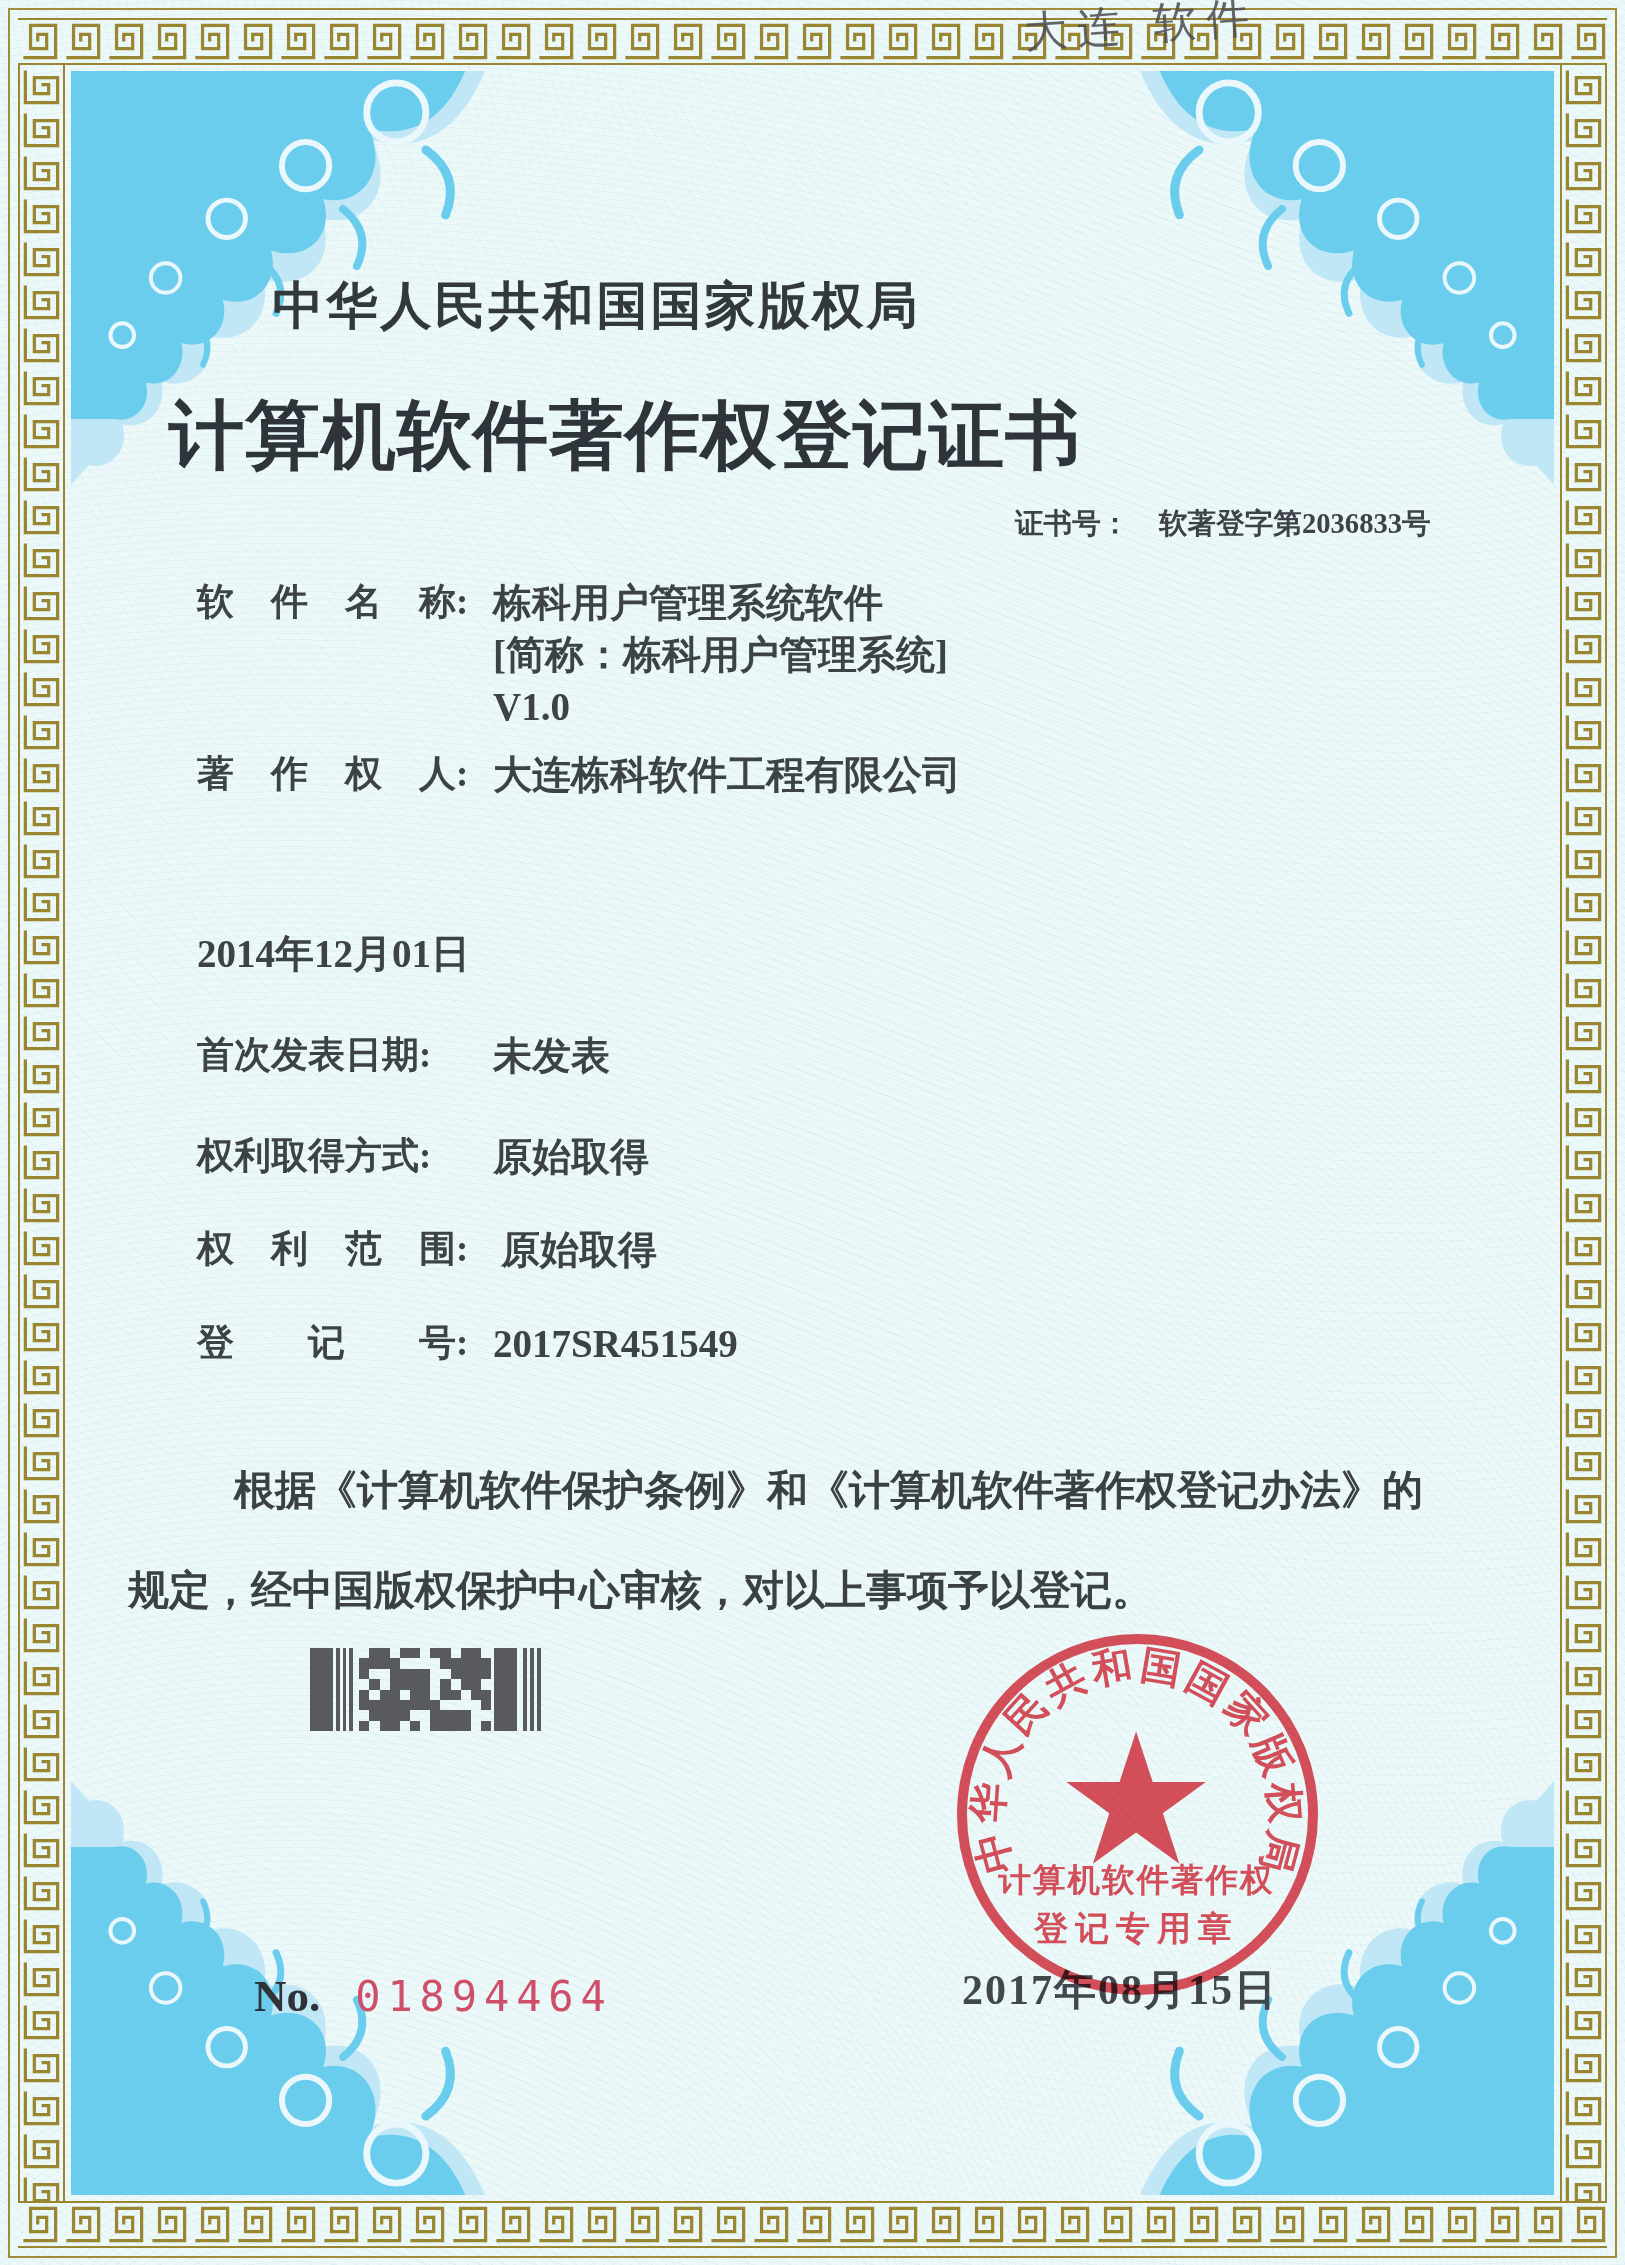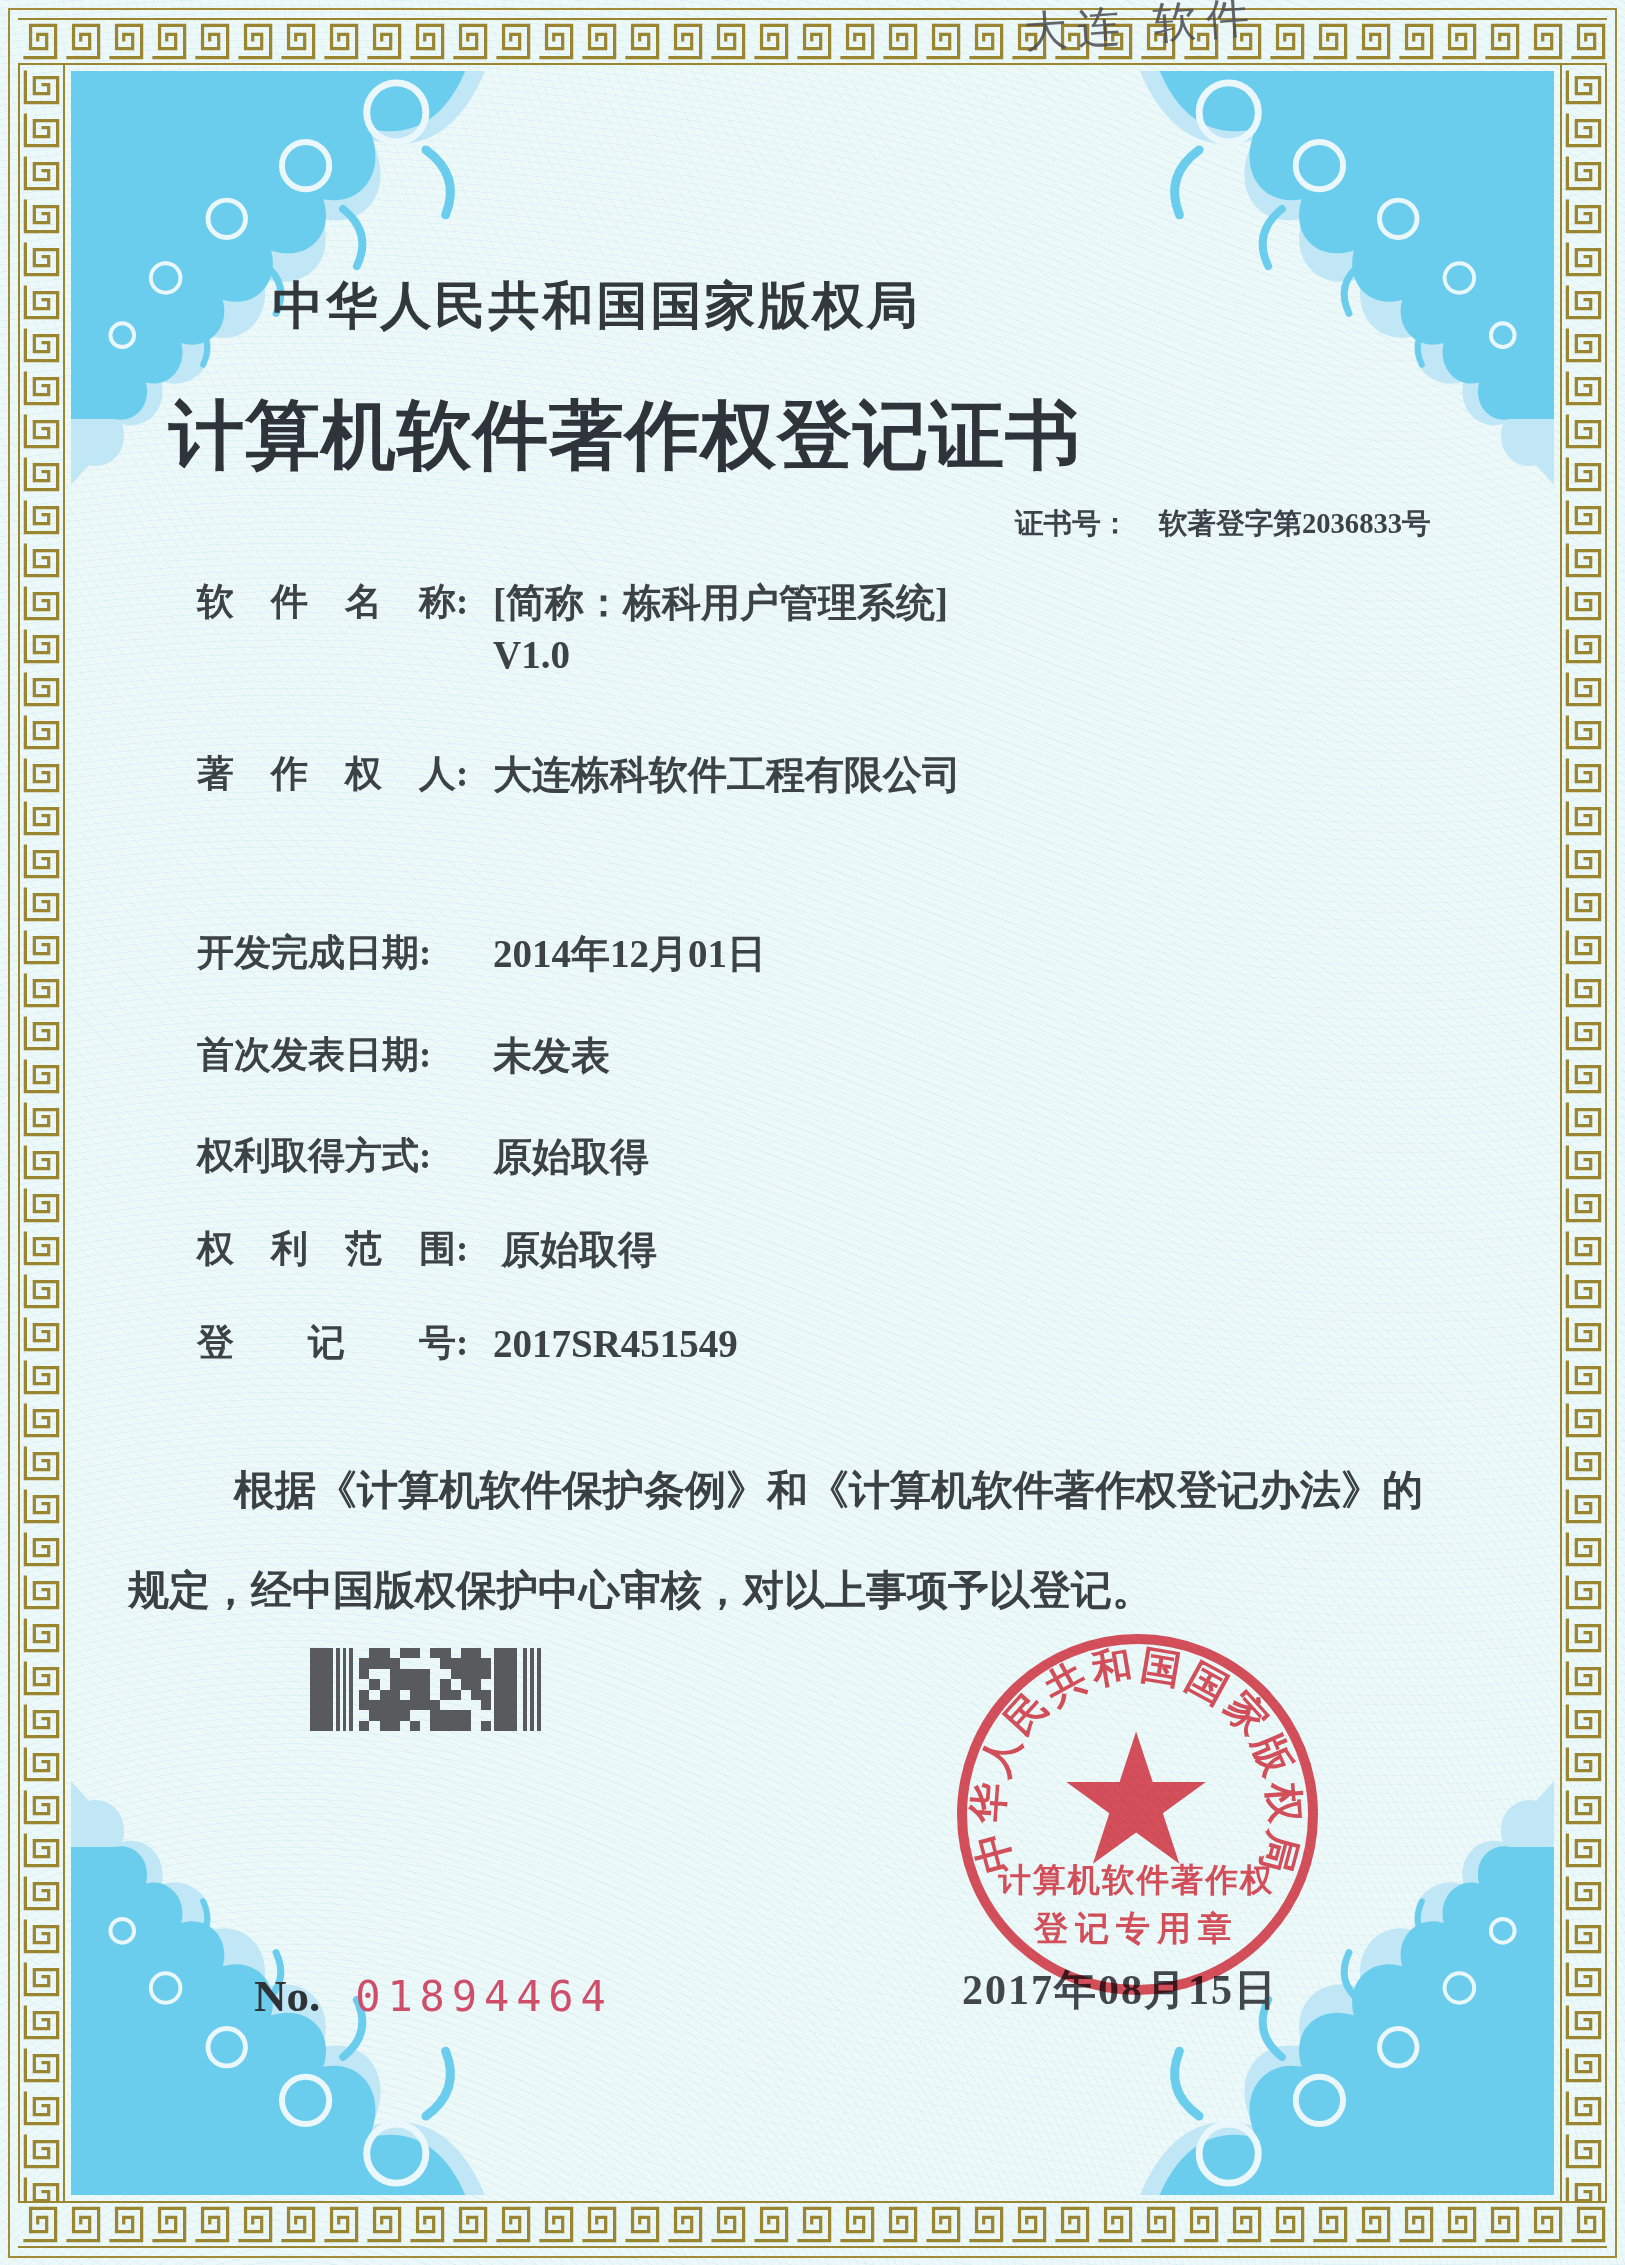--- a/index.html
+++ b/index.html
@@ -857,32 +857,32 @@
   <div class="authority">中华人民共和国国家版权局</div>
   <div class="cert-title">计算机软件著作权登记证书</div>
   <div class="cert-no">
     <span>证书号：</span>
     <span>软著登字第2036833号</span>
   </div>
 
   <div class="field-row r0">
     <span class="field-label">软　件　名　称:</span>
     <div class="field-values">
+      <div>栋科用户管理系统软件</div>
       <div>[简称：栋科用户管理系统]</div>
       <div>V1.0</div>
     </div>
   </div>
   <div class="field-row r1">
     <span class="field-label">著　作　权　人:</span>
     <div class="field-values">
         <div>大连栋科软件工程有限公司</div>
       </div>
   </div>
   <div class="field-row r2">
-    <span class="field-label">开发完成日期:</span>
     <div class="field-values">
         <div>2014年12月01日</div>
       </div>
   </div>
   <div class="field-row r3">
     <span class="field-label">首次发表日期:</span>
     <div class="field-values">
         <div>未发表</div>
       </div>
   </div>

